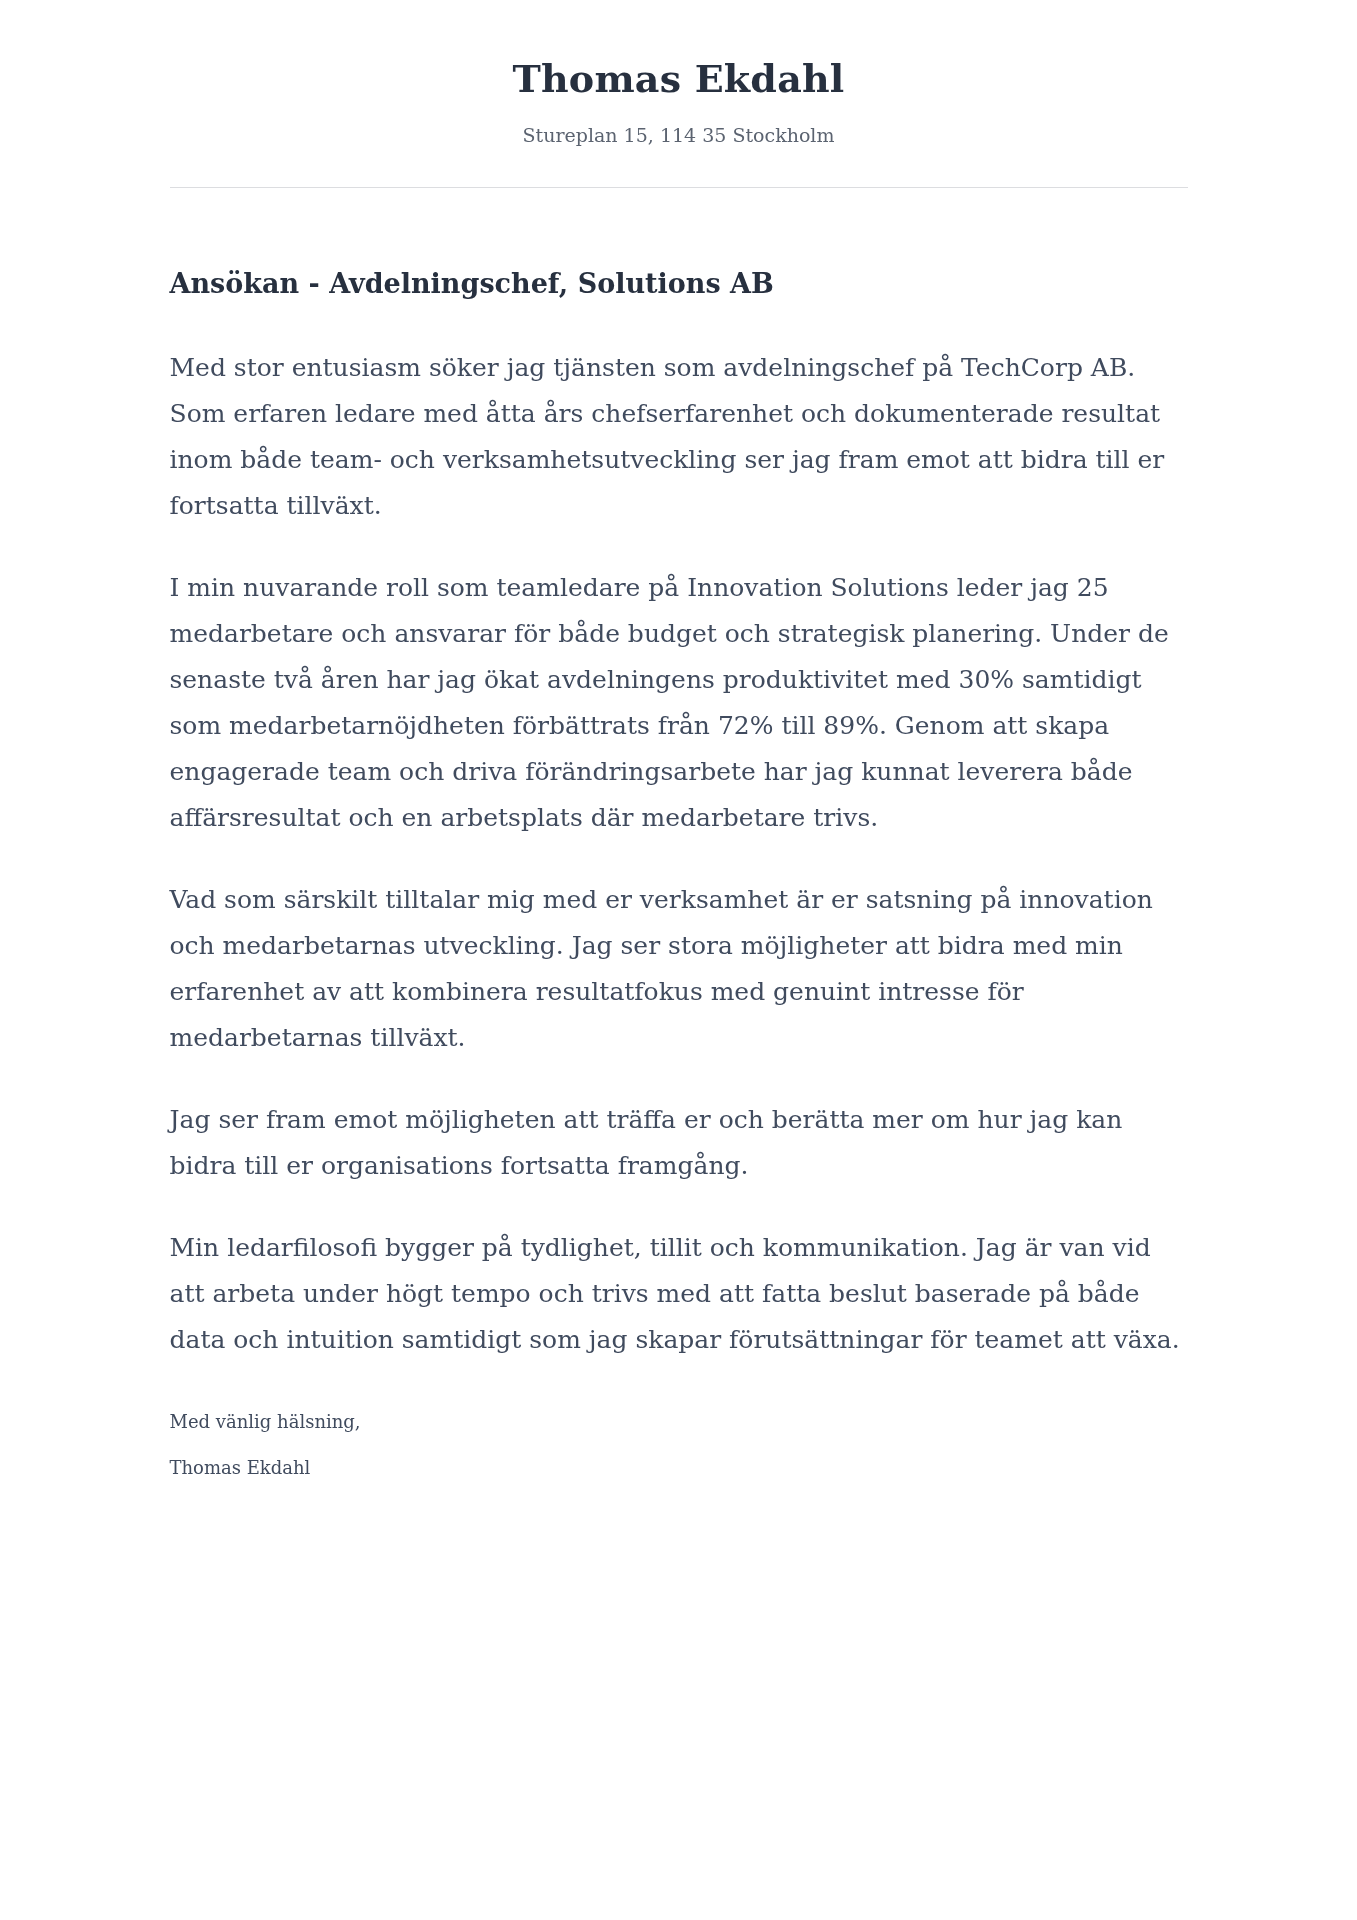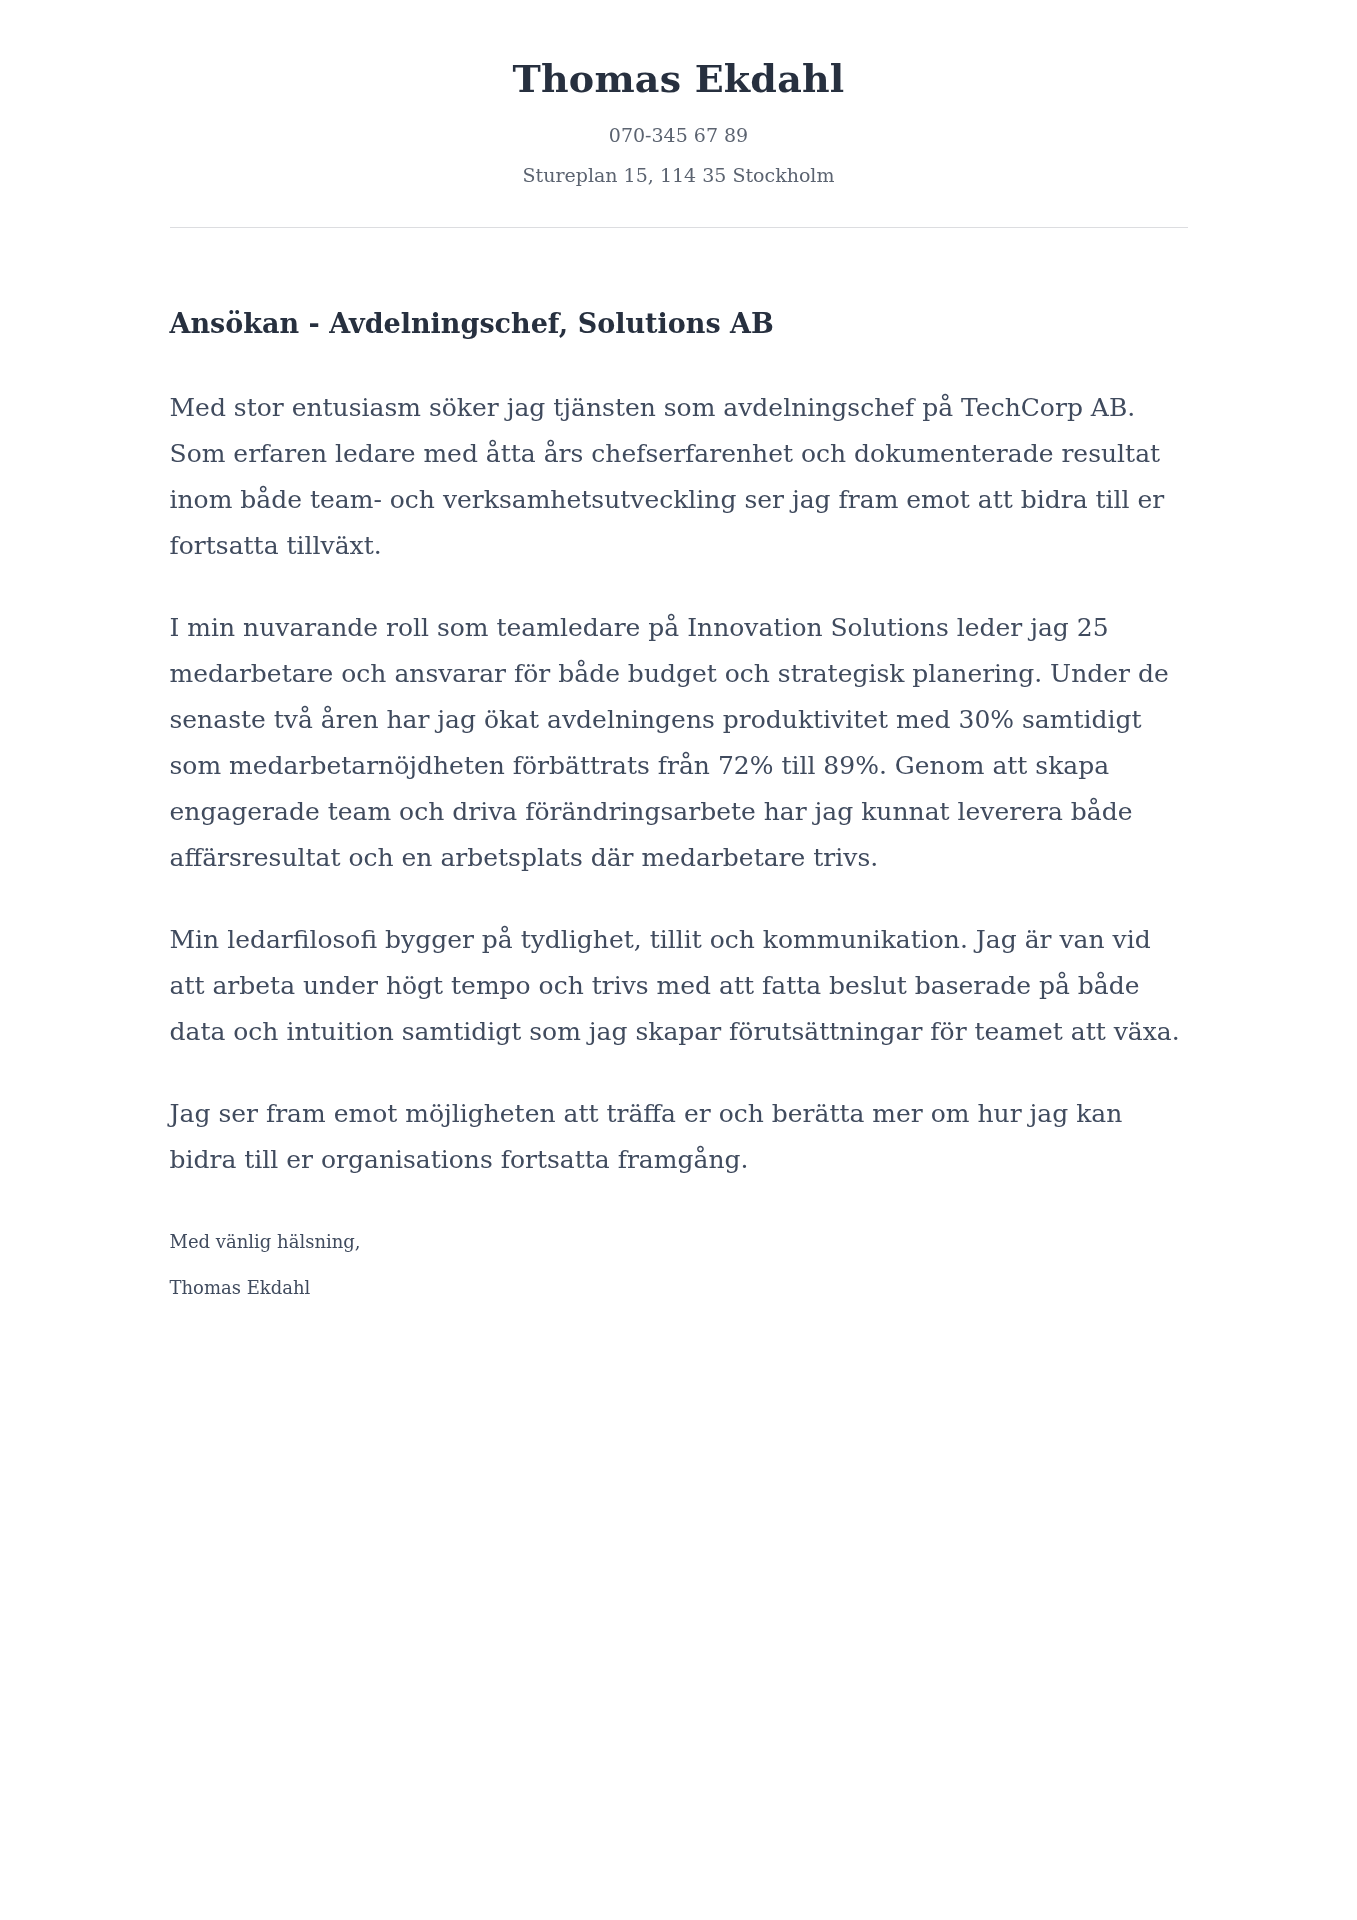--- a/index.html
+++ b/index.html
@@ -59,37 +59,37 @@
     color: #404b5e;
   }
 </style>
 </head>
 <body>
 
 <div class="page">
 
   <header class="letter-header">
     <h1 class="applicant-name">Thomas Ekdahl</h1>
-    <div class="contact-line">070-345 67 89</div>
     <div class="contact-line">Stureplan 15, 114 35 Stockholm</div>
   </header>
 
   <hr class="header-divider">
 
   <main>
     <h2 class="letter-subject">Ansökan - Avdelningschef, Solutions AB</h2>
 
     <p class="letter-paragraph">Med stor entusiasm söker jag tjänsten som avdelningschef på TechCorp AB. Som erfaren ledare med åtta års chefserfarenhet och dokumenterade resultat inom både team- och verksamhetsutveckling ser jag fram emot att bidra till er fortsatta tillväxt.</p>
 
     <p class="letter-paragraph">I min nuvarande roll som teamledare på Innovation Solutions leder jag 25 medarbetare och ansvarar för både budget och strategisk planering. Under de senaste två åren har jag ökat avdelningens produktivitet med 30% samtidigt som medarbetarnöjdheten förbättrats från 72% till 89%. Genom att skapa engagerade team och driva förändringsarbete har jag kunnat leverera både affärsresultat och en arbetsplats där medarbetare trivs.</p>
 
+    <p class="letter-paragraph">Vad som särskilt tilltalar mig med er verksamhet är er satsning på innovation och medarbetarnas utveckling. Jag ser stora möjligheter att bidra med min erfarenhet av att kombinera resultatfokus med genuint intresse för medarbetarnas tillväxt.</p>
+
+    <p class="letter-paragraph">Jag ser fram emot möjligheten att träffa er och berätta mer om hur jag kan bidra till er organisations fortsatta framgång.</p>
 
     <p class="letter-paragraph">Min ledarfilosofi bygger på tydlighet, tillit och kommunikation. Jag är van vid att arbeta under högt tempo och trivs med att fatta beslut baserade på både data och intuition samtidigt som jag skapar förutsättningar för teamet att växa.</p>
-
-    <p class="letter-paragraph">Jag ser fram emot möjligheten att träffa er och berätta mer om hur jag kan bidra till er organisations fortsatta framgång.</p>
 
     <p class="letter-closing">
       <span>Med vänlig hälsning,</span><br>
       <span>Thomas Ekdahl</span>
     </p>
   </main>
 
 </div>
 
 </body></html>

